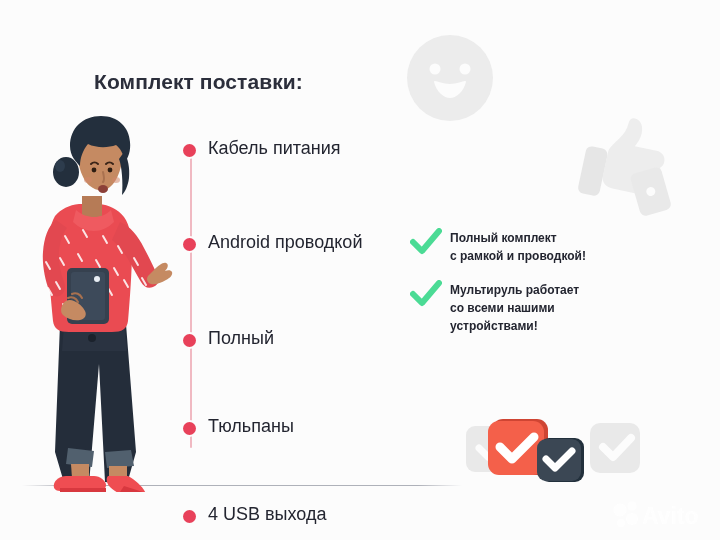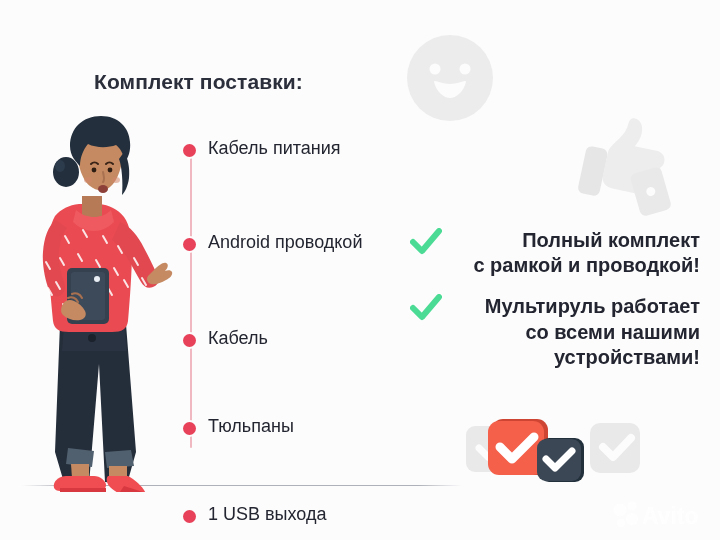--- a/index.html
+++ b/index.html
@@ -2,21 +2,21 @@
 <html><head>
 <meta charset="utf-8">
 <style>
   html,body{margin:0;padding:0;}
   body{
     width:720px;height:540px;overflow:hidden;
     background:#fdfdfd;
     font-family:"Liberation Sans","DejaVu Sans",sans-serif;
     position:relative;
   }
-  #canvas{position:relative;width:720px;height:540px;background:#fcfcfc;overflow:hidden;text-align:right;}
+  #canvas{position:relative;width:720px;height:540px;background:#fcfcfc;overflow:hidden;}
 
   
   .deco{position:absolute;pointer-events:none;}
   #smiley{left:404px;top:32px;width:92px;height:92px;}
   #thumb{left:572px;top:112px;width:110px;height:104px;}
 
   
   #ground{position:absolute;left:22px;top:485px;width:440px;height:1px;
     background:linear-gradient(to right,rgba(120,125,140,0),rgba(110,115,130,.55) 10%,rgba(110,115,130,.55) 90%,rgba(120,125,140,0));}
 
@@ -34,21 +34,21 @@
   .li{position:absolute;left:0;display:flex;align-items:flex-start;}
   .dot{position:absolute;left:5px;width:13px;height:13px;border-radius:50%;
     background:#e8415a;box-shadow:0 0 0 2px #fcfcfc;}
   .litext{position:absolute;left:30px;color:#232530;font-size:18px;
     line-height:1.15;white-space:nowrap;}
 
   
   #features{position:absolute;left:410px;top:228px;width:290px;}
   .feat{position:relative;margin-bottom:16px;padding-left:40px;}
   .chk{position:absolute;left:0;top:0;width:32px;height:28px;}
-  .feat-text{color:#232530;font-size:20px;line-height:1.26;font-weight:600;white-space:pre-line;}
+  .feat-text{color:#232530;font-size:12px;line-height:1.26;font-weight:600;white-space:pre-line;}
 
   
   #cluster{position:absolute;left:462px;top:414px;width:180px;height:72px;}
 
   
   #watermark{position:absolute;left:612px;top:498px;width:100px;height:32px;opacity:.92;}
 </style>
 </head>
 <body>
 
@@ -168,31 +168,31 @@
       <span class="litext" style="top:0">Кабель питания</span>
     </div>
 
     <div class="li" style="top:50px">
       <span class="dot" style="top:56px"></span>
       <span class="litext" style="top:50px">Android проводкой</span>
     </div>
 
     <div class="li" style="top:98px">
       <span class="dot" style="top:104px"></span>
-      <span class="litext" style="top:98px">Кабель</span>
+      <span class="litext" style="top:98px">Полный</span>
     </div>
 
     <div class="li" style="top:142px">
       <span class="dot" style="top:148px"></span>
       <span class="litext" style="top:142px">Тюльпаны</span>
     </div>
 
     <div class="li" style="top:186px">
       <span class="dot" style="top:192px"></span>
-      <span class="litext" style="top:186px">1 USB выхода</span>
+      <span class="litext" style="top:186px">4 USB выхода</span>
     </div>
 
     <div class="li" style="top:224px">
       
       
     </div>
 
     <div class="li" style="top:272px">
       
       

